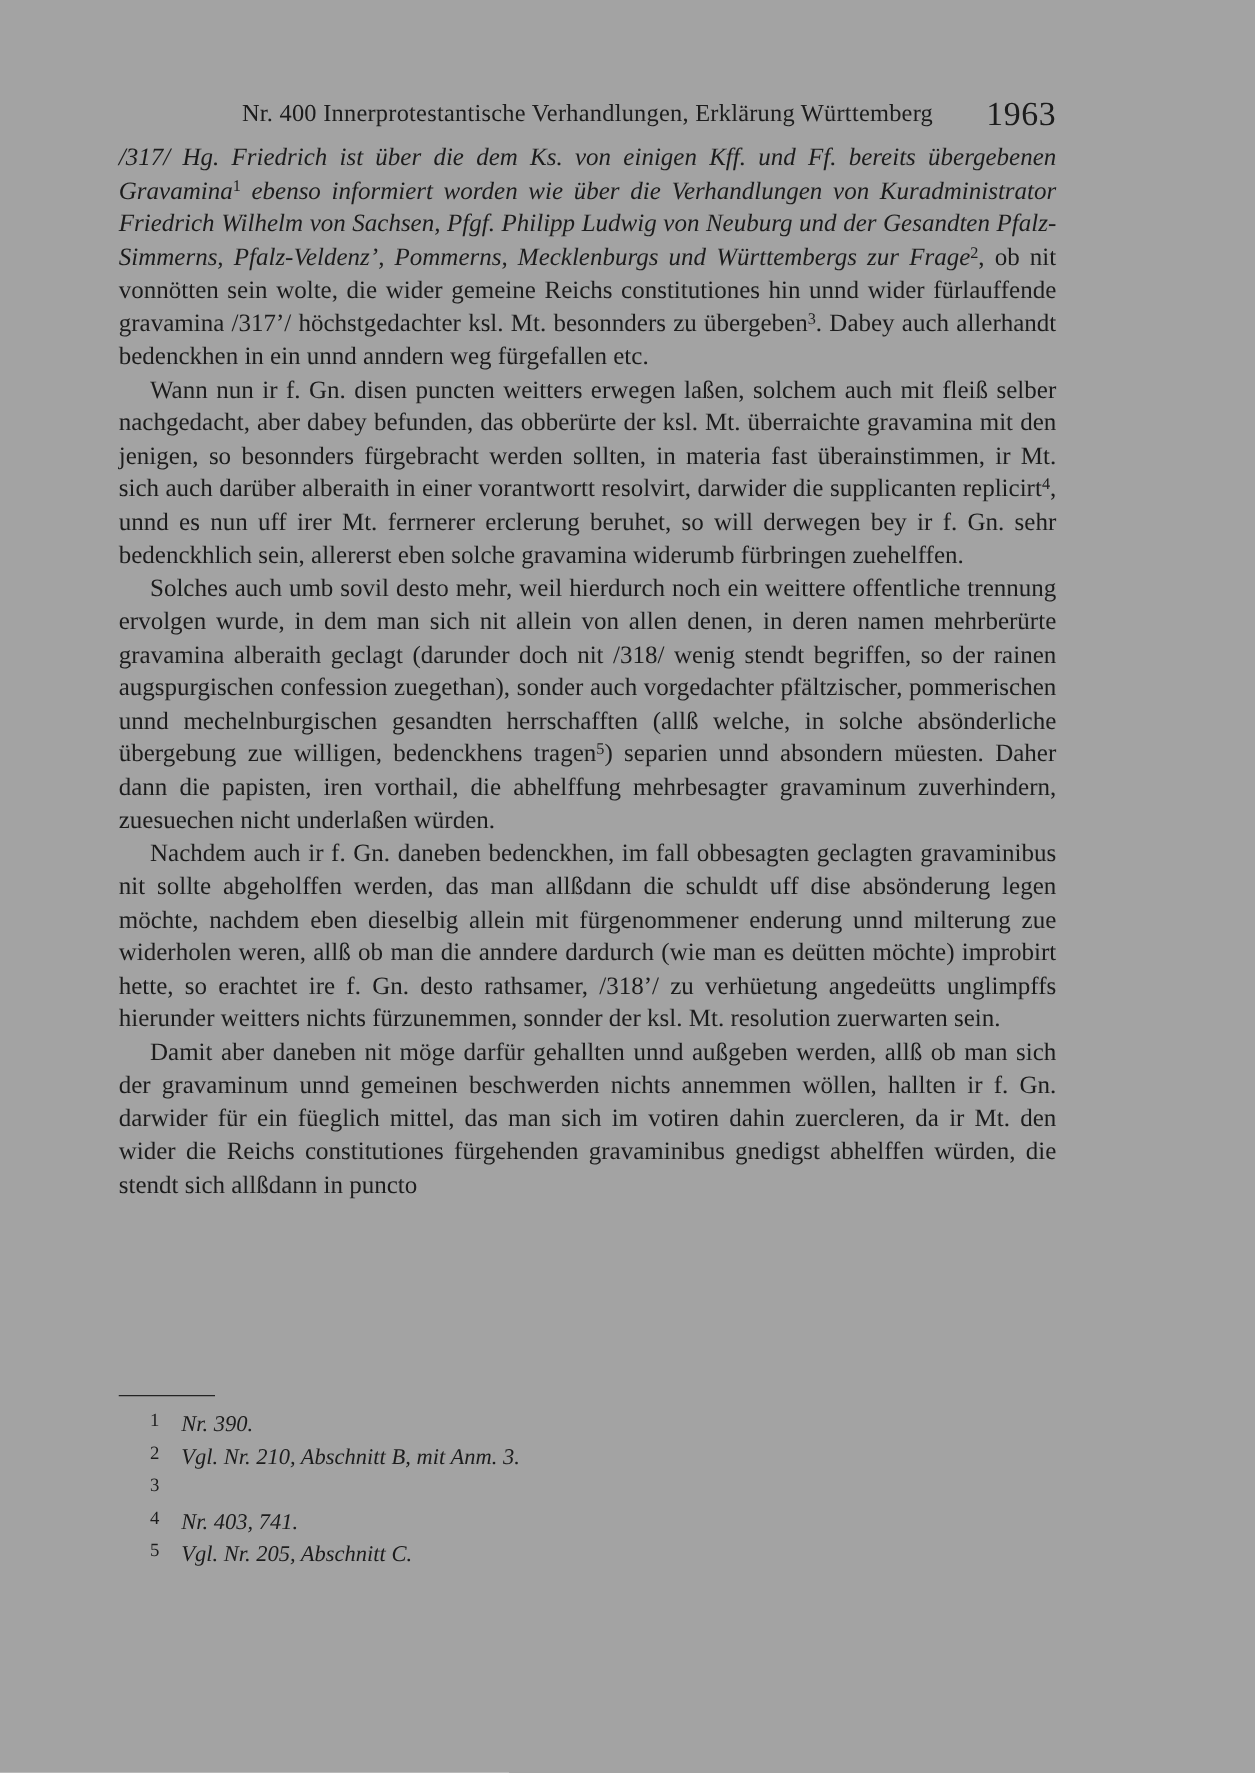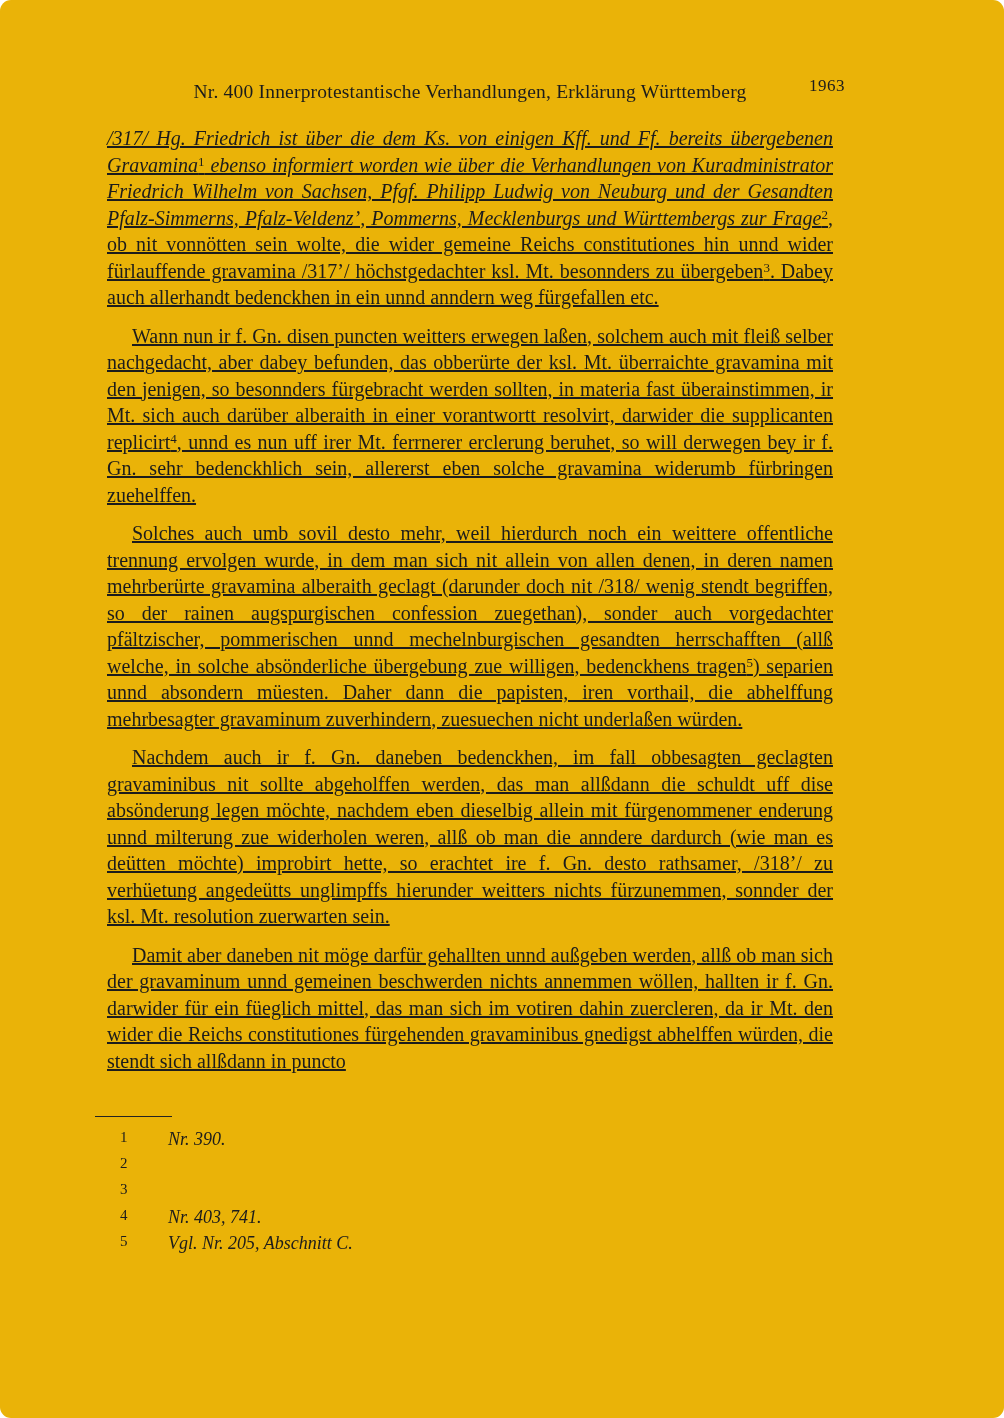--- a/index.html
+++ b/index.html
@@ -8,23 +8,22 @@
     height: 1418px;
     background: #ffffff;
     position: relative;
     font-family: "Liberation Serif", "DejaVu Serif", serif;
     color: #1c1c1c;
     -webkit-font-smoothing: antialiased;
   }
   .page {
     position: absolute;
     inset: 0;
-    background: #eab308;
+    background: #a3a3a3;
     overflow: hidden;
-    border-radius: 11px;
   }
 
   
   .running-header {
     position: absolute;
     top: 81px;
     left: 95px;
     width: 750px;
     height: 28px;
     font-size: 19.5px;
@@ -32,36 +31,36 @@
   .header-title {
     width: 100%;
     text-align: center;
     letter-spacing: 0.2px;
     white-space: nowrap;
   }
   .page-number {
     position: absolute;
     right: 0;
     top: -5px;
-    font-size: 17px;
+    font-size: 27px;
     letter-spacing: 0.5px;
   }
 
   
   .bodytext {
     position: absolute;
     top: 113px;
     left: 95px;
     width: 750px;
     font-size: 20px;
     line-height: 26.5px;
     text-align: justify;
     text-justify: inter-word;
   }
-  .bodytext p { margin: 12px; text-indent: 25px; text-decoration: underline; }
+  .bodytext p { margin: 0; text-indent: 25px; }
   .bodytext p.regest { text-indent: 0; }
   .it { font-style: italic; }
   sup.fnref {
     font-size: 13px;
     line-height: 0;
     vertical-align: 6px;
     font-style: normal;
   }
 
   
@@ -83,21 +82,21 @@
     font-size: 18px;
     line-height: 26px;
   }
   .fn-num {
     flex: 0 0 25px;
     width: 25px;
     font-style: normal;
     font-size: 15px;
     transform: translateY(-2px);
   }
-  .fn-text { font-style: italic; margin-left: 23px; }
+  .fn-text { font-style: italic; }
 </style>
 </head>
 <body>
 
 <div class="page">
 
   <div class="running-header">
     <div class="header-title">Nr. 400 Innerprotestantische Verhandlungen, Erklärung Württemberg</div>
     <div class="page-number">1963</div>
   </div>
@@ -118,20 +117,21 @@
 
   <div class="footnotes">
     <div class="fn-rule"></div>
 
     <div class="footnote">
       <span class="fn-num">1</span>
       <span class="fn-text">Nr. 390.</span>
     </div>
     <div class="footnote">
       <span class="fn-num">2</span>
+      <span class="fn-text">Vgl. Nr. 210, Abschnitt B, mit Anm. 3.</span>
     </div>
     <div class="footnote">
       <span class="fn-num">3</span>
     </div>
     <div class="footnote">
       <span class="fn-num">4</span>
       <span class="fn-text">Nr. 403, 741.</span>
     </div>
     <div class="footnote">
       <span class="fn-num">5</span>

